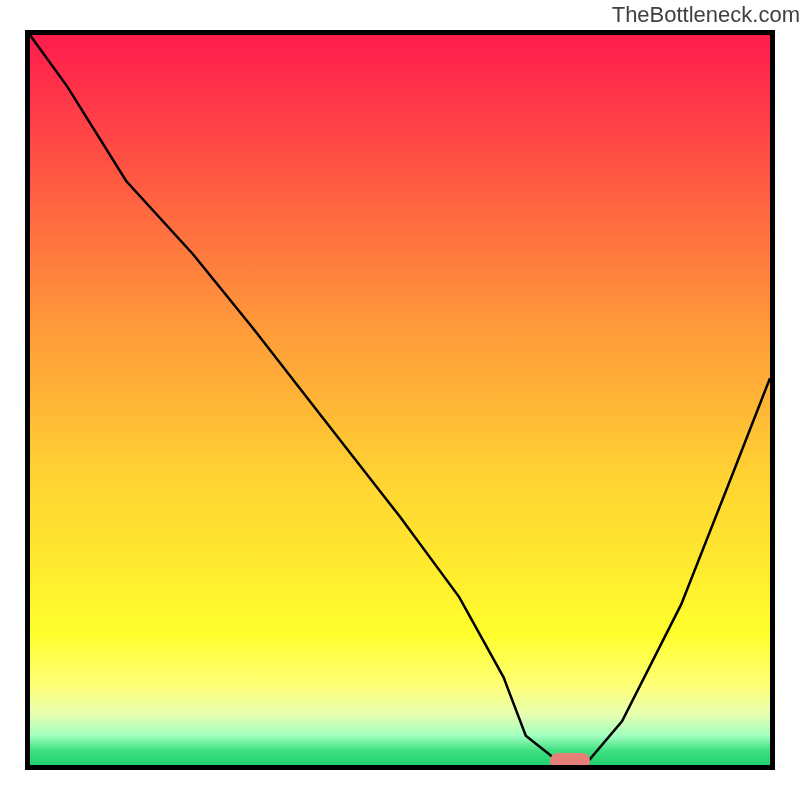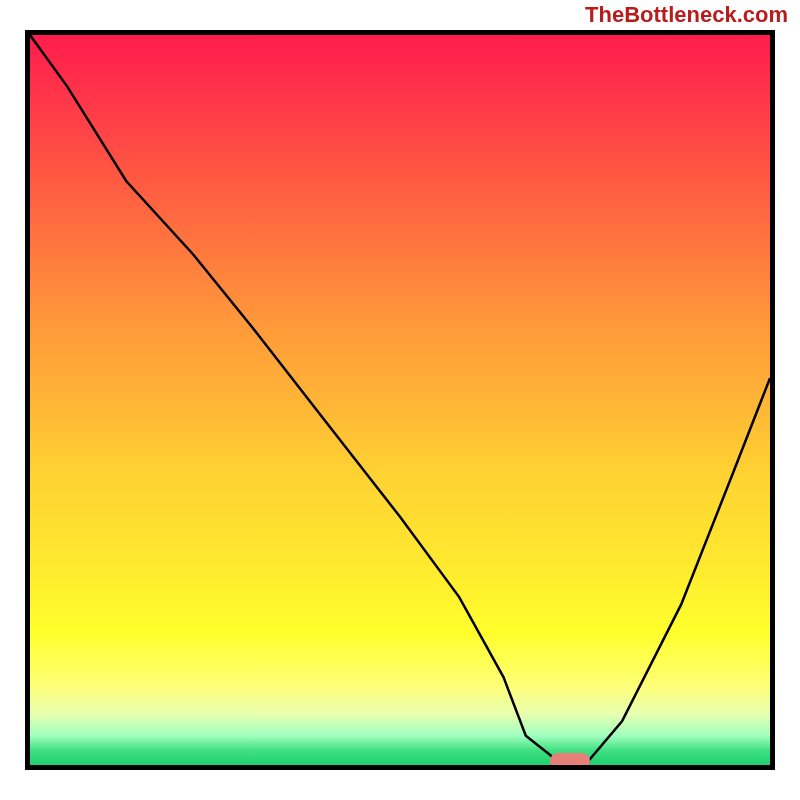--- a/index.html
+++ b/index.html
@@ -11,24 +11,24 @@
     font-family: Arial, sans-serif;
   }
   .container {
     width: 800px;
     height: 800px;
     position: relative;
   }
   .watermark {
     position: absolute;
     top: 2px;
-    right: 12px;
+    right: 0;
     font-size: 22px;
-    font-weight: bold;
-    color: #b91c1c;
+    font-weight: normal;
+    color: #404040;
   }
   .plot-area {
     position: absolute;
     left: 25px;
     top: 30px;
     width: 750px;
     height: 740px;
     border: 5px solid #000000;
     box-sizing: border-box;
     overflow: hidden;

